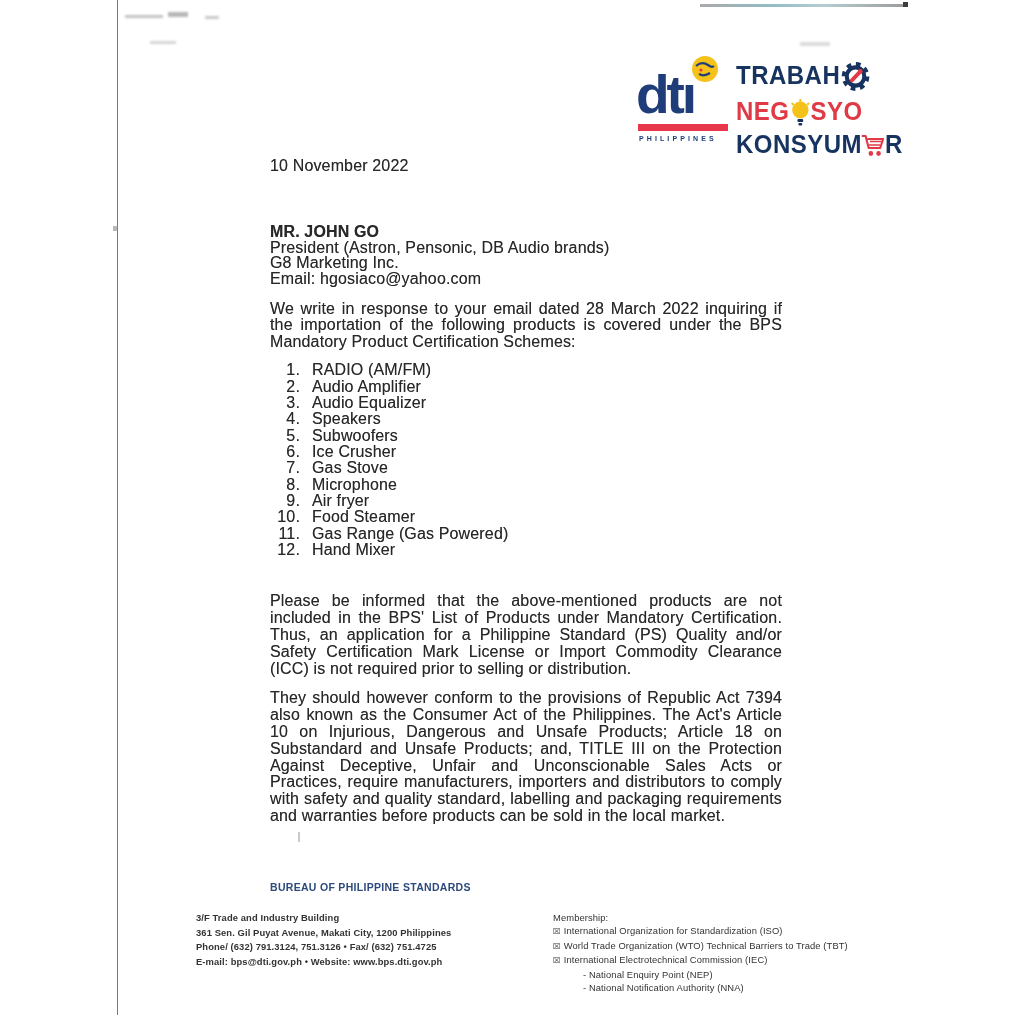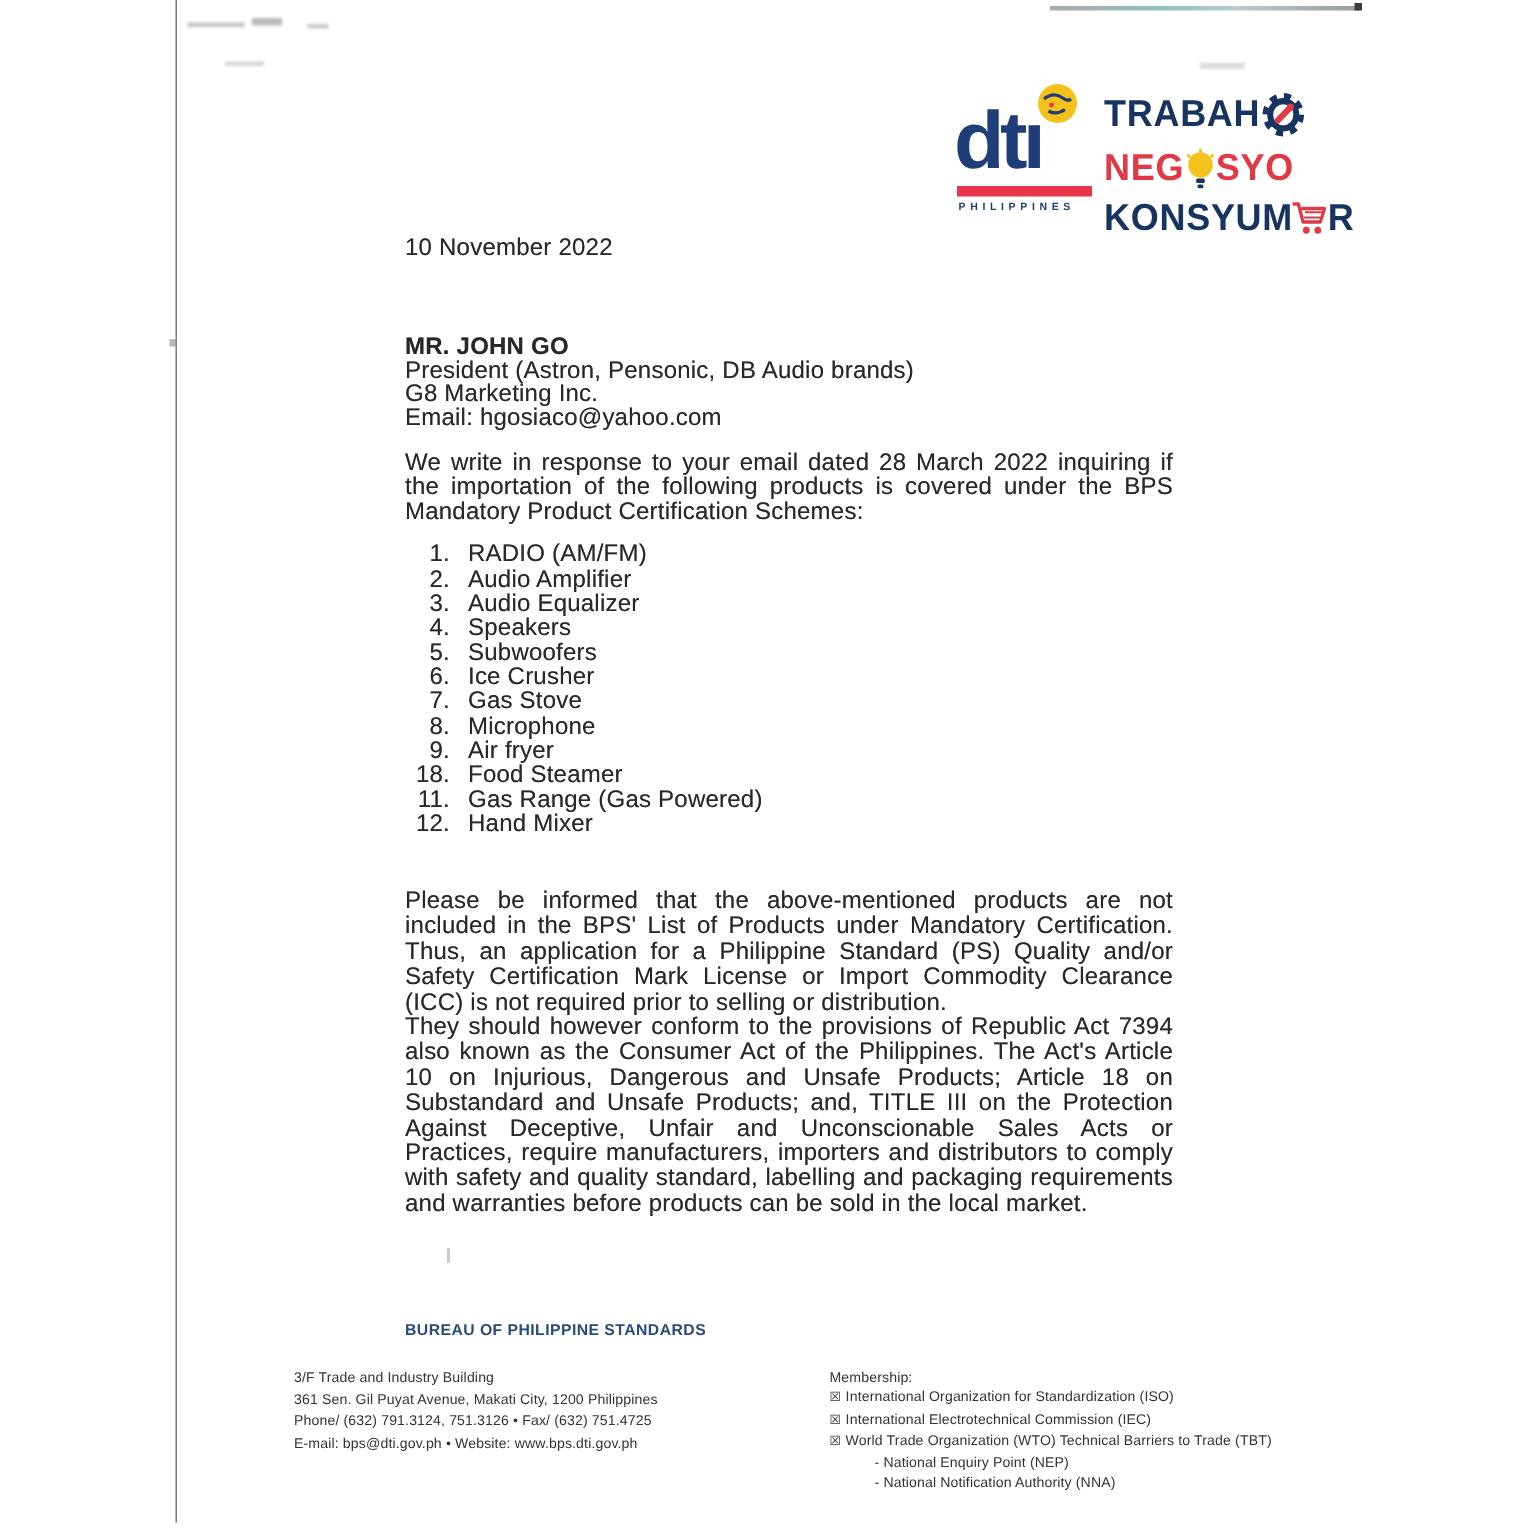--- a/index.html
+++ b/index.html
@@ -49,29 +49,29 @@
   }
   .recipient{margin-top:50px;line-height:15.6px;}
   .recipient .name{font-weight:bold;}
   .salutation{margin-top:27px;}
   .para{text-align:justify;}
   .p1{margin-top:14px;line-height:16.6px;}
   .plist{margin-top:12px;line-height:16.35px;}
   .prow{display:flex;}
   .pnum{width:42px;text-align:right;padding-right:12px;box-sizing:border-box;flex:none;}
   .p2{margin-top:35px;line-height:16.8px;}
-  .p3{line-height:16.8px;}
+  .p3{margin-top:13px;line-height:16.8px;}
 
   
   .bureau{
     position:absolute;left:270px;top:881px;width:512px;
     font-size:10.5px;font-weight:bold;color:#2c4a7c;letter-spacing:.3px;
   }
   .foot{font-size:9.4px;color:#333;letter-spacing:.1px;}
-  .foot-left{position:absolute;left:196px;top:911px;line-height:14.6px;}
+  .foot-left{position:absolute;left:196px;top:911px;line-height:14.6px;font-weight:bold;}
   .foot-right{position:absolute;left:553px;top:911px;line-height:13.4px;}
   .mrow{white-space:nowrap;}
   .mrow .box{font-size:8.5px;margin-right:3px;}
   .msub{padding-left:30px;}
 </style>
 </head>
 <body>
 
 <div class="edge-line-left"></div>
 <div class="edge-line-top"></div>
@@ -164,21 +164,21 @@
       </div>
     <div class="prow">
         <span class="pnum">8.</span>
         <span class="ptxt">Microphone</span>
       </div>
     <div class="prow">
         <span class="pnum">9.</span>
         <span class="ptxt">Air fryer</span>
       </div>
     <div class="prow">
-        <span class="pnum">18.</span>
+        <span class="pnum">10.</span>
         <span class="ptxt">Food Steamer</span>
       </div>
     <div class="prow">
         <span class="pnum">11.</span>
         <span class="ptxt">Gas Range (Gas Powered)</span>
       </div>
     <div class="prow">
         <span class="pnum">12.</span>
         <span class="ptxt">Hand Mixer</span>
       </div>
@@ -193,17 +193,17 @@
 <div class="foot foot-left">
   <div>3/F Trade and Industry Building</div>
   <div>361 Sen. Gil Puyat Avenue, Makati City, 1200 Philippines</div>
   <div>Phone/ (632) 791.3124, 751.3126 • Fax/ (632) 751.4725</div>
   <div>E-mail: bps@dti.gov.ph • Website: www.bps.dti.gov.ph</div>
 </div>
 
 <div class="foot foot-right">
   <div>Membership:</div>
   <div class="mrow"><span class="box">☒</span><span>International Organization for Standardization (ISO)</span></div>
+  <div class="mrow"><span class="box">☒</span><span>World Trade Organization (WTO) Technical Barriers to Trade (TBT)</span></div>
   <div class="mrow"><span class="box">☒</span><span>International Electrotechnical Commission (IEC)</span></div>
-  <div class="mrow"><span class="box">☒</span><span>World Trade Organization (WTO) Technical Barriers to Trade (TBT)</span></div>
   <div class="msub">- National Enquiry Point (NEP)</div>
   <div class="msub">- National Notification Authority (NNA)</div>
 </div>
 
 </body></html>

